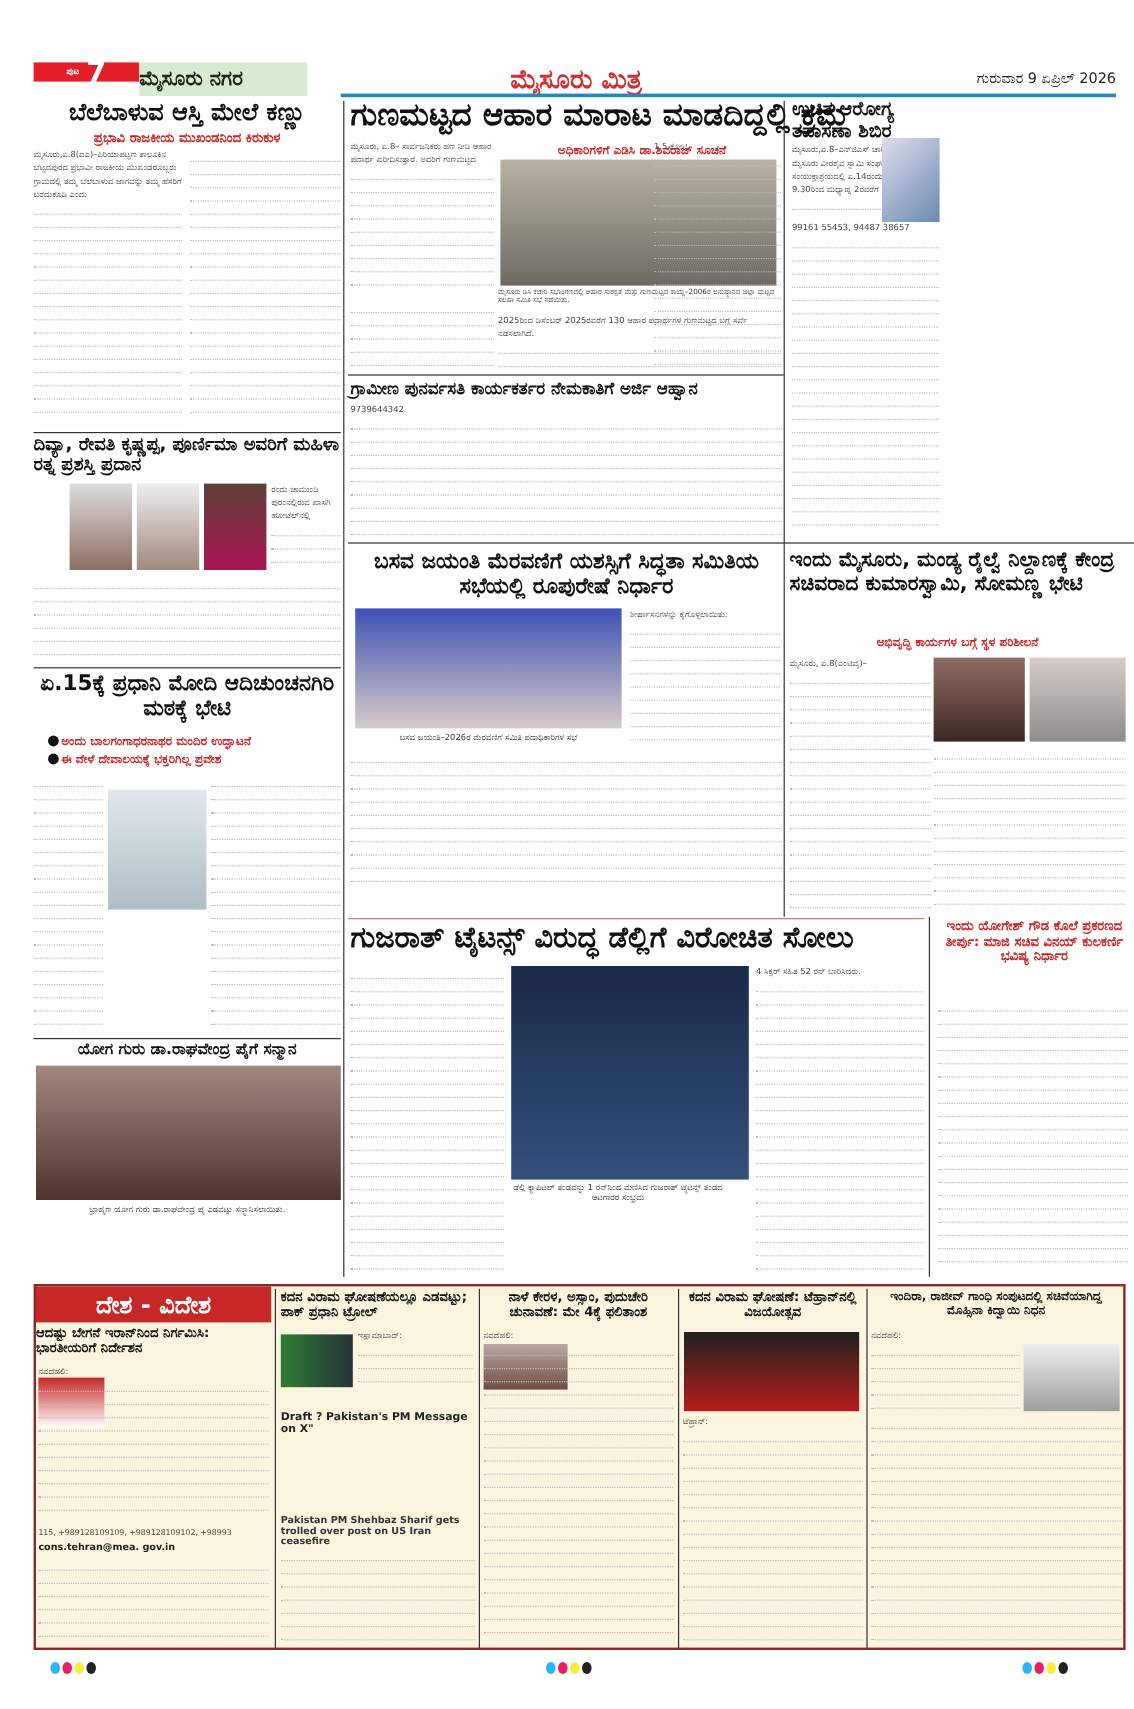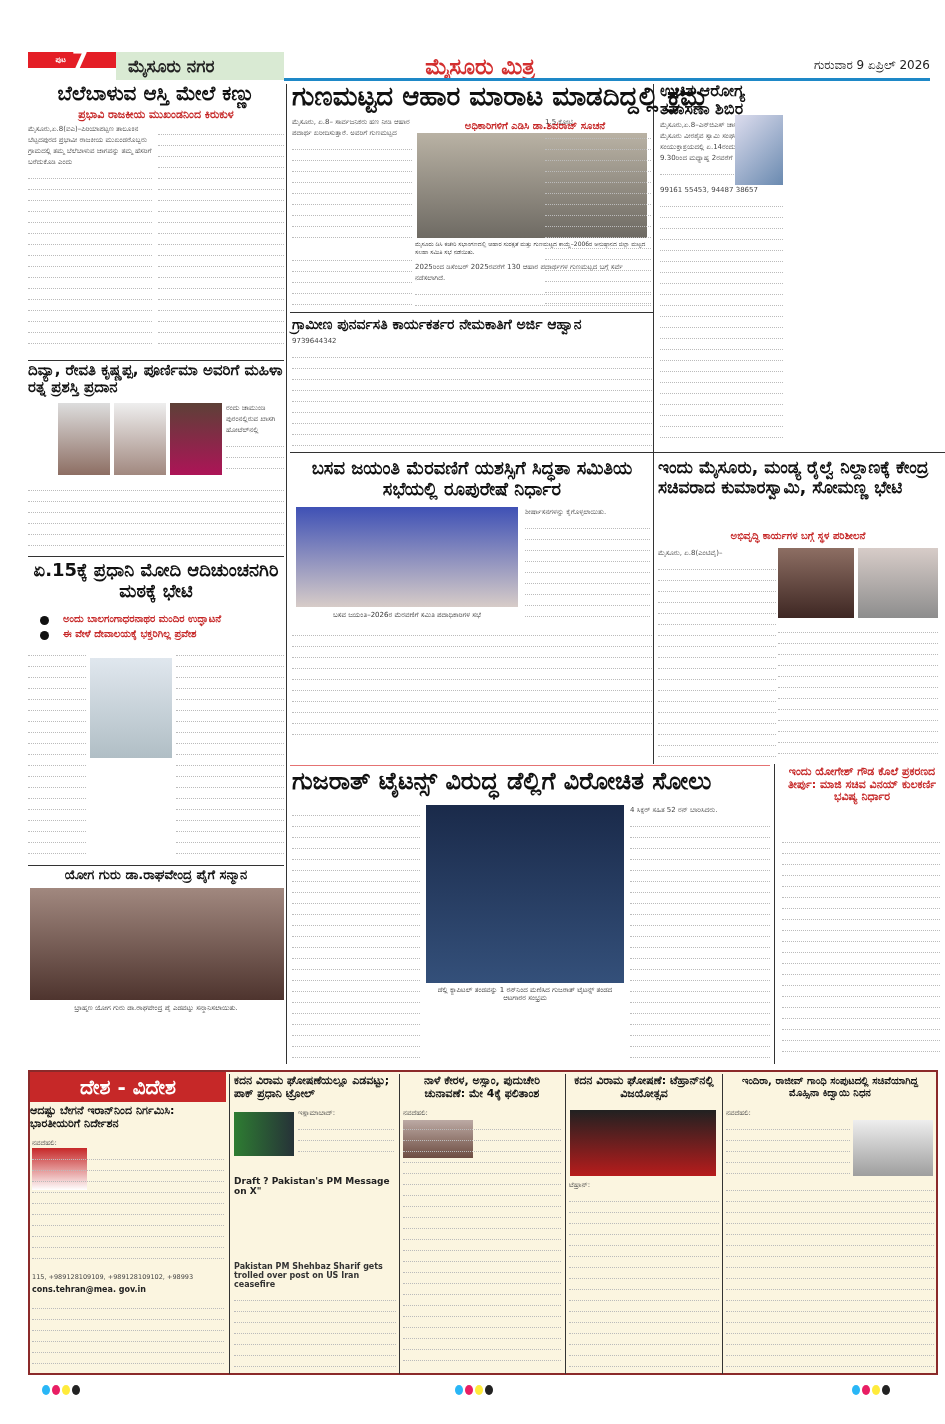--- a/index.html
+++ b/index.html
@@ -1,35 +1,35 @@
 <!DOCTYPE html>
 <html><head>
 <meta charset="utf-8">
 <style>
 *{box-sizing:border-box;margin:0;padding:0}
 body{width:945px;height:1424px;background:#fff;font-family:"DejaVu Sans",sans-serif;color:#222;position:relative;overflow:hidden}
 .abs{position:absolute}
 .hdr-badge{left:28px;top:52px;width:88px;height:16px;background:#e41e26;color:#fff;display:flex;align-items:center;justify-content:center;font-weight:bold}
 .hdr-badge .pg{font-size:24px;margin-left:6px}
 .hdr-badge .pt{font-size:7px}
-.hdr-sec{left:116px;top:52px;width:168px;height:28px;background:#d9ead3;font-size:17px;font-weight:bold;padding-left:12px;display:flex;align-items:center}
+.hdr-sec{left:116px;top:52px;width:140px;height:28px;background:#d9ead3;font-size:17px;font-weight:bold;display:flex;align-items:center}
 .hdr-logo{left:400px;top:54px;width:160px;text-align:center;color:#d32f2f;font-size:22px;font-weight:bold}
 .hdr-date{left:690px;top:58px;width:240px;text-align:right;font-size:12px}
 .hdr-line{left:284px;top:78px;width:646px;height:3px;background:#1e88c7}
 .h1{font-weight:bold;color:#111;line-height:1.15}
 .sub{color:#c62828;font-weight:bold;font-size:11px}
 .text{font-size:7px;line-height:11px;color:#444;overflow:hidden}
 .text .ln{height:11px;border-bottom:1px dotted #bbb;margin-bottom:0}
 .photo{background:#8a8f9a;overflow:hidden}
 .vline{background:#333;width:1px}
 .hline{background:#333;height:1px}
 .cap{font-size:7px;color:#333;text-align:center}
 .red-bar{background:#c62828;color:#fff;font-weight:bold;display:flex;align-items:center;justify-content:center}
 .dot{width:8px;height:10px;border-radius:50%;display:inline-block;margin-right:2px}
-.bullet{display:flex;align-items:flex-end;gap:14px;font-size:10px;color:#c62828;font-weight:bold}
+.bullet{display:flex;align-items:flex-start;gap:2px;font-size:10px;color:#c62828;font-weight:bold}
 .bullet i{width:9px;height:9px;border-radius:50%;background:#111;display:inline-block}
 .bottom-box{border:2px solid #8b2a2a;background:#fbf5e0}
 </style>
 </head>
 <body>
 
 <div class="abs hdr-badge">
   <span class="pt">ಪುಟ</span>
   <span class="pg">7</span>
 </div>
@@ -227,21 +227,21 @@
     <div class="ln"></div>
     <div class="ln"></div>
     <div class="ln"></div>
     <div class="ln"></div>
     <div class="ln"></div>
     <div class="ln"></div>
     <div class="ln"></div>
     <div class="ln"></div>
   </div>
 <div class="abs photo" style="left:426px;top:805px;width:198px;height:178px;background:linear-gradient(#1a2a4a,#34507a)"></div>
-<div class="abs cap" style="left:426px;top:986px;width:198px">ಡೆಲ್ಲಿ ಕ್ಯಾಪಿಟಲ್ ತಂಡವನ್ನು 1 ರನ್‌ನಿಂದ ಮಣಿಸಿದ ಗುಜರಾತ್ ಟೈಟನ್ಸ್ ತಂಡದ ಆಟಗಾರರ ಸಂಭ್ರಮ</div>
+<div class="abs cap" style="left:416px;top:986px;width:198px">ಡೆಲ್ಲಿ ಕ್ಯಾಪಿಟಲ್ ತಂಡವನ್ನು 1 ರನ್‌ನಿಂದ ಮಣಿಸಿದ ಗುಜರಾತ್ ಟೈಟನ್ಸ್ ತಂಡದ ಆಟಗಾರರ ಸಂಭ್ರಮ</div>
 <div class="abs text" style="left:630px;top:805px;width:140px;height:255px">4 ಸಿಕ್ಸರ್ ಸಹಿತ 52 ರನ್ ಬಾರಿಸಿದರು.<div class="ln"></div><div class="ln"></div><div class="ln"></div><div class="ln"></div><div class="ln"></div><div class="ln"></div><div class="ln"></div><div class="ln"></div><div class="ln"></div><div class="ln"></div><div class="ln"></div><div class="ln"></div><div class="ln"></div><div class="ln"></div><div class="ln"></div><div class="ln"></div><div class="ln"></div><div class="ln"></div><div class="ln"></div><div class="ln"></div><div class="ln"></div><div class="ln"></div></div>
 
 <div class="abs sub" style="left:782px;top:765px;width:160px;font-size:10px"></div>
 <div class="abs h1" style="left:782px;top:766px;width:160px;font-size:11px;text-align:center;color:#c62828">ಇಂದು ಯೋಗೇಶ್ ಗೌಡ ಕೊಲೆ ಪ್ರಕರಣದ ತೀರ್ಪು: ಮಾಜಿ ಸಚಿವ ವಿನಯ್ ಕುಲಕರ್ಣಿ ಭವಿಷ್ಯ ನಿರ್ಧಾರ</div>
 <div class="abs text" style="left:782px;top:832px;width:158px;height:228px">
     <div class="ln"></div>
     <div class="ln"></div>
     <div class="ln"></div>
     <div class="ln"></div>
     <div class="ln"></div>

